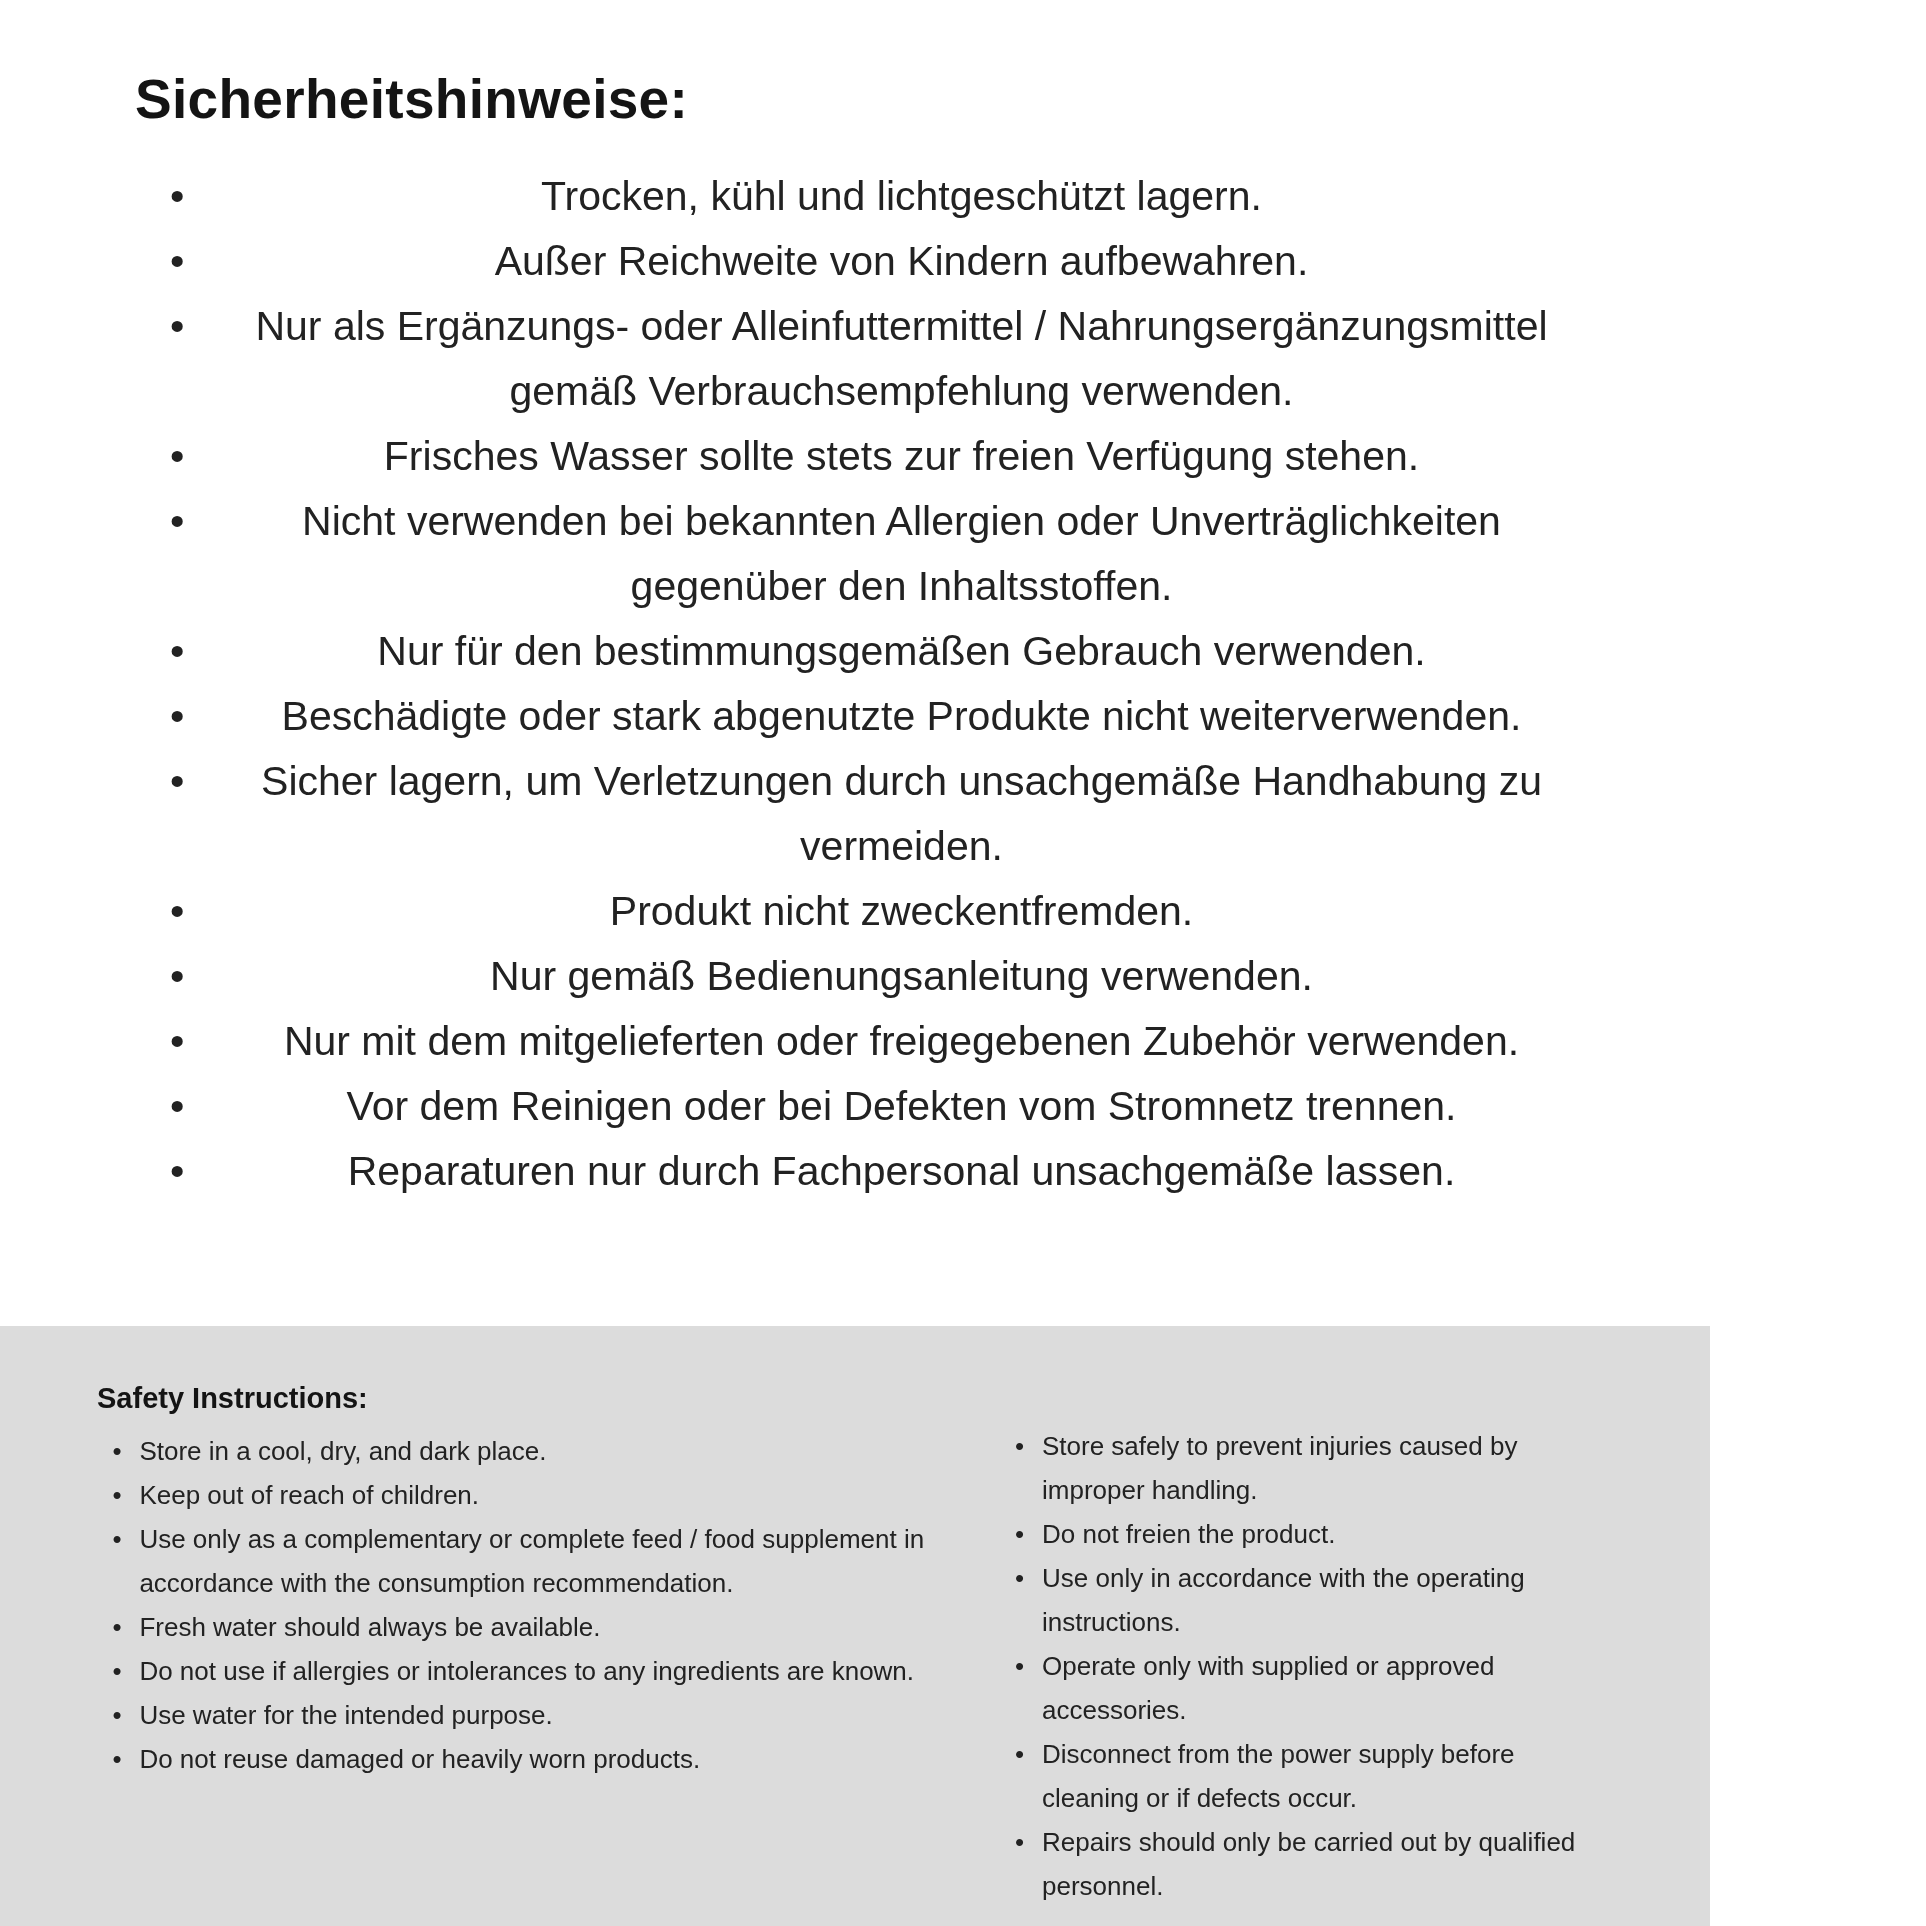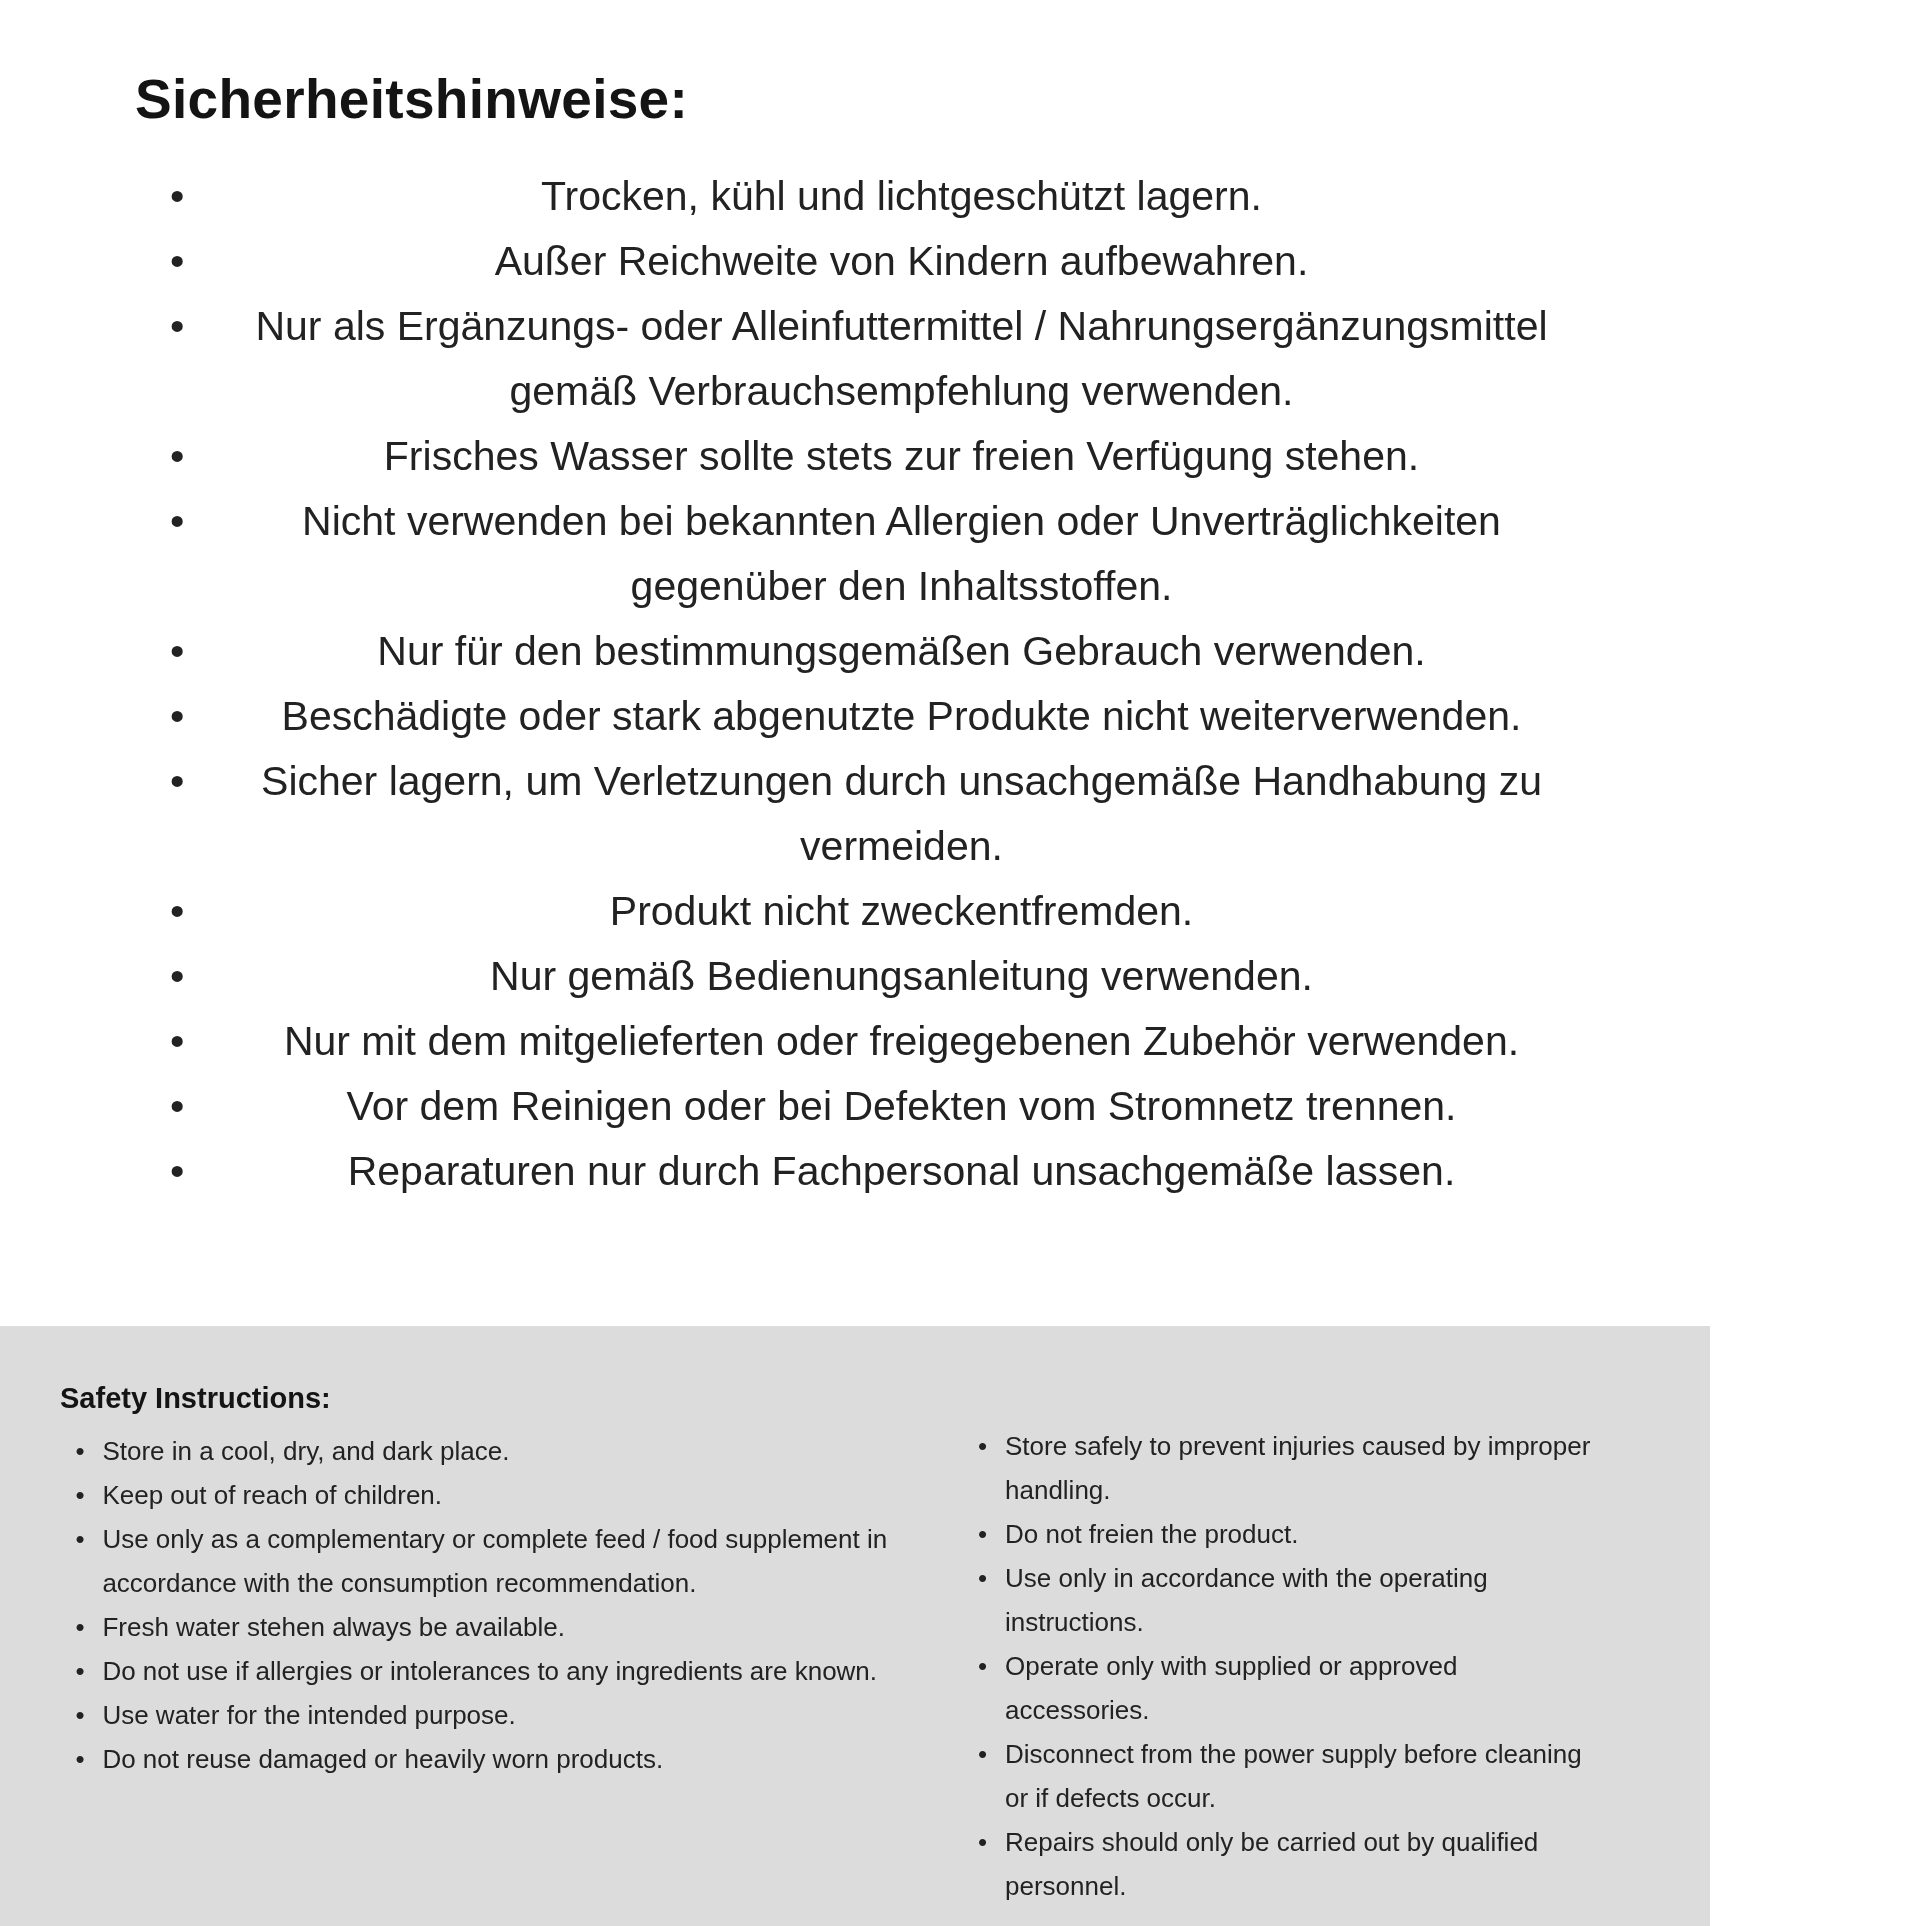--- a/index.html
+++ b/index.html
@@ -50,21 +50,21 @@
     left: 0;
     top: 0;
   }
 
   
   .english-section {
     flex: 1;
     background: #dcdcdc;
     display: flex;
     gap: 71px;
-    padding: 56px 109px 0 60px;
+    padding: 56px 109px 0 97px;
   }
   .col-left { flex: none; width: 847px; }
   .col-right { flex: 1; padding-top: 1.3px; }
 
   .english-title {
     font-size: 29px;
     font-weight: 700;
     color: #141414;
     margin-bottom: 14px;
   }
@@ -111,21 +111,21 @@
     </ul>
   </section>
 
   <section class="english-section">
     <div class="col-left">
       <h2 class="english-title">Safety Instructions:</h2>
       <ul class="english-list">
         <li>Store in a cool, dry, and dark place.</li>
         <li>Keep out of reach of children.</li>
         <li>Use only as a complementary or complete feed / food supplement in accordance with the consumption recommendation.</li>
-        <li>Fresh water stehen always be available.</li>
+        <li>Fresh water should always be available.</li>
         <li>Do not use if allergies or intolerances to any ingredients are known.</li>
         <li>Use water for the intended purpose.</li>
         <li>Do not reuse damaged or heavily worn products.</li>
       </ul>
     </div>
     <div class="col-right">
       <ul class="english-list">
         <li>Store safely to prevent injuries caused by improper handling.</li>
         <li>Do not freien the product.</li>
         <li>Use only in accordance with the operating instructions.</li>

